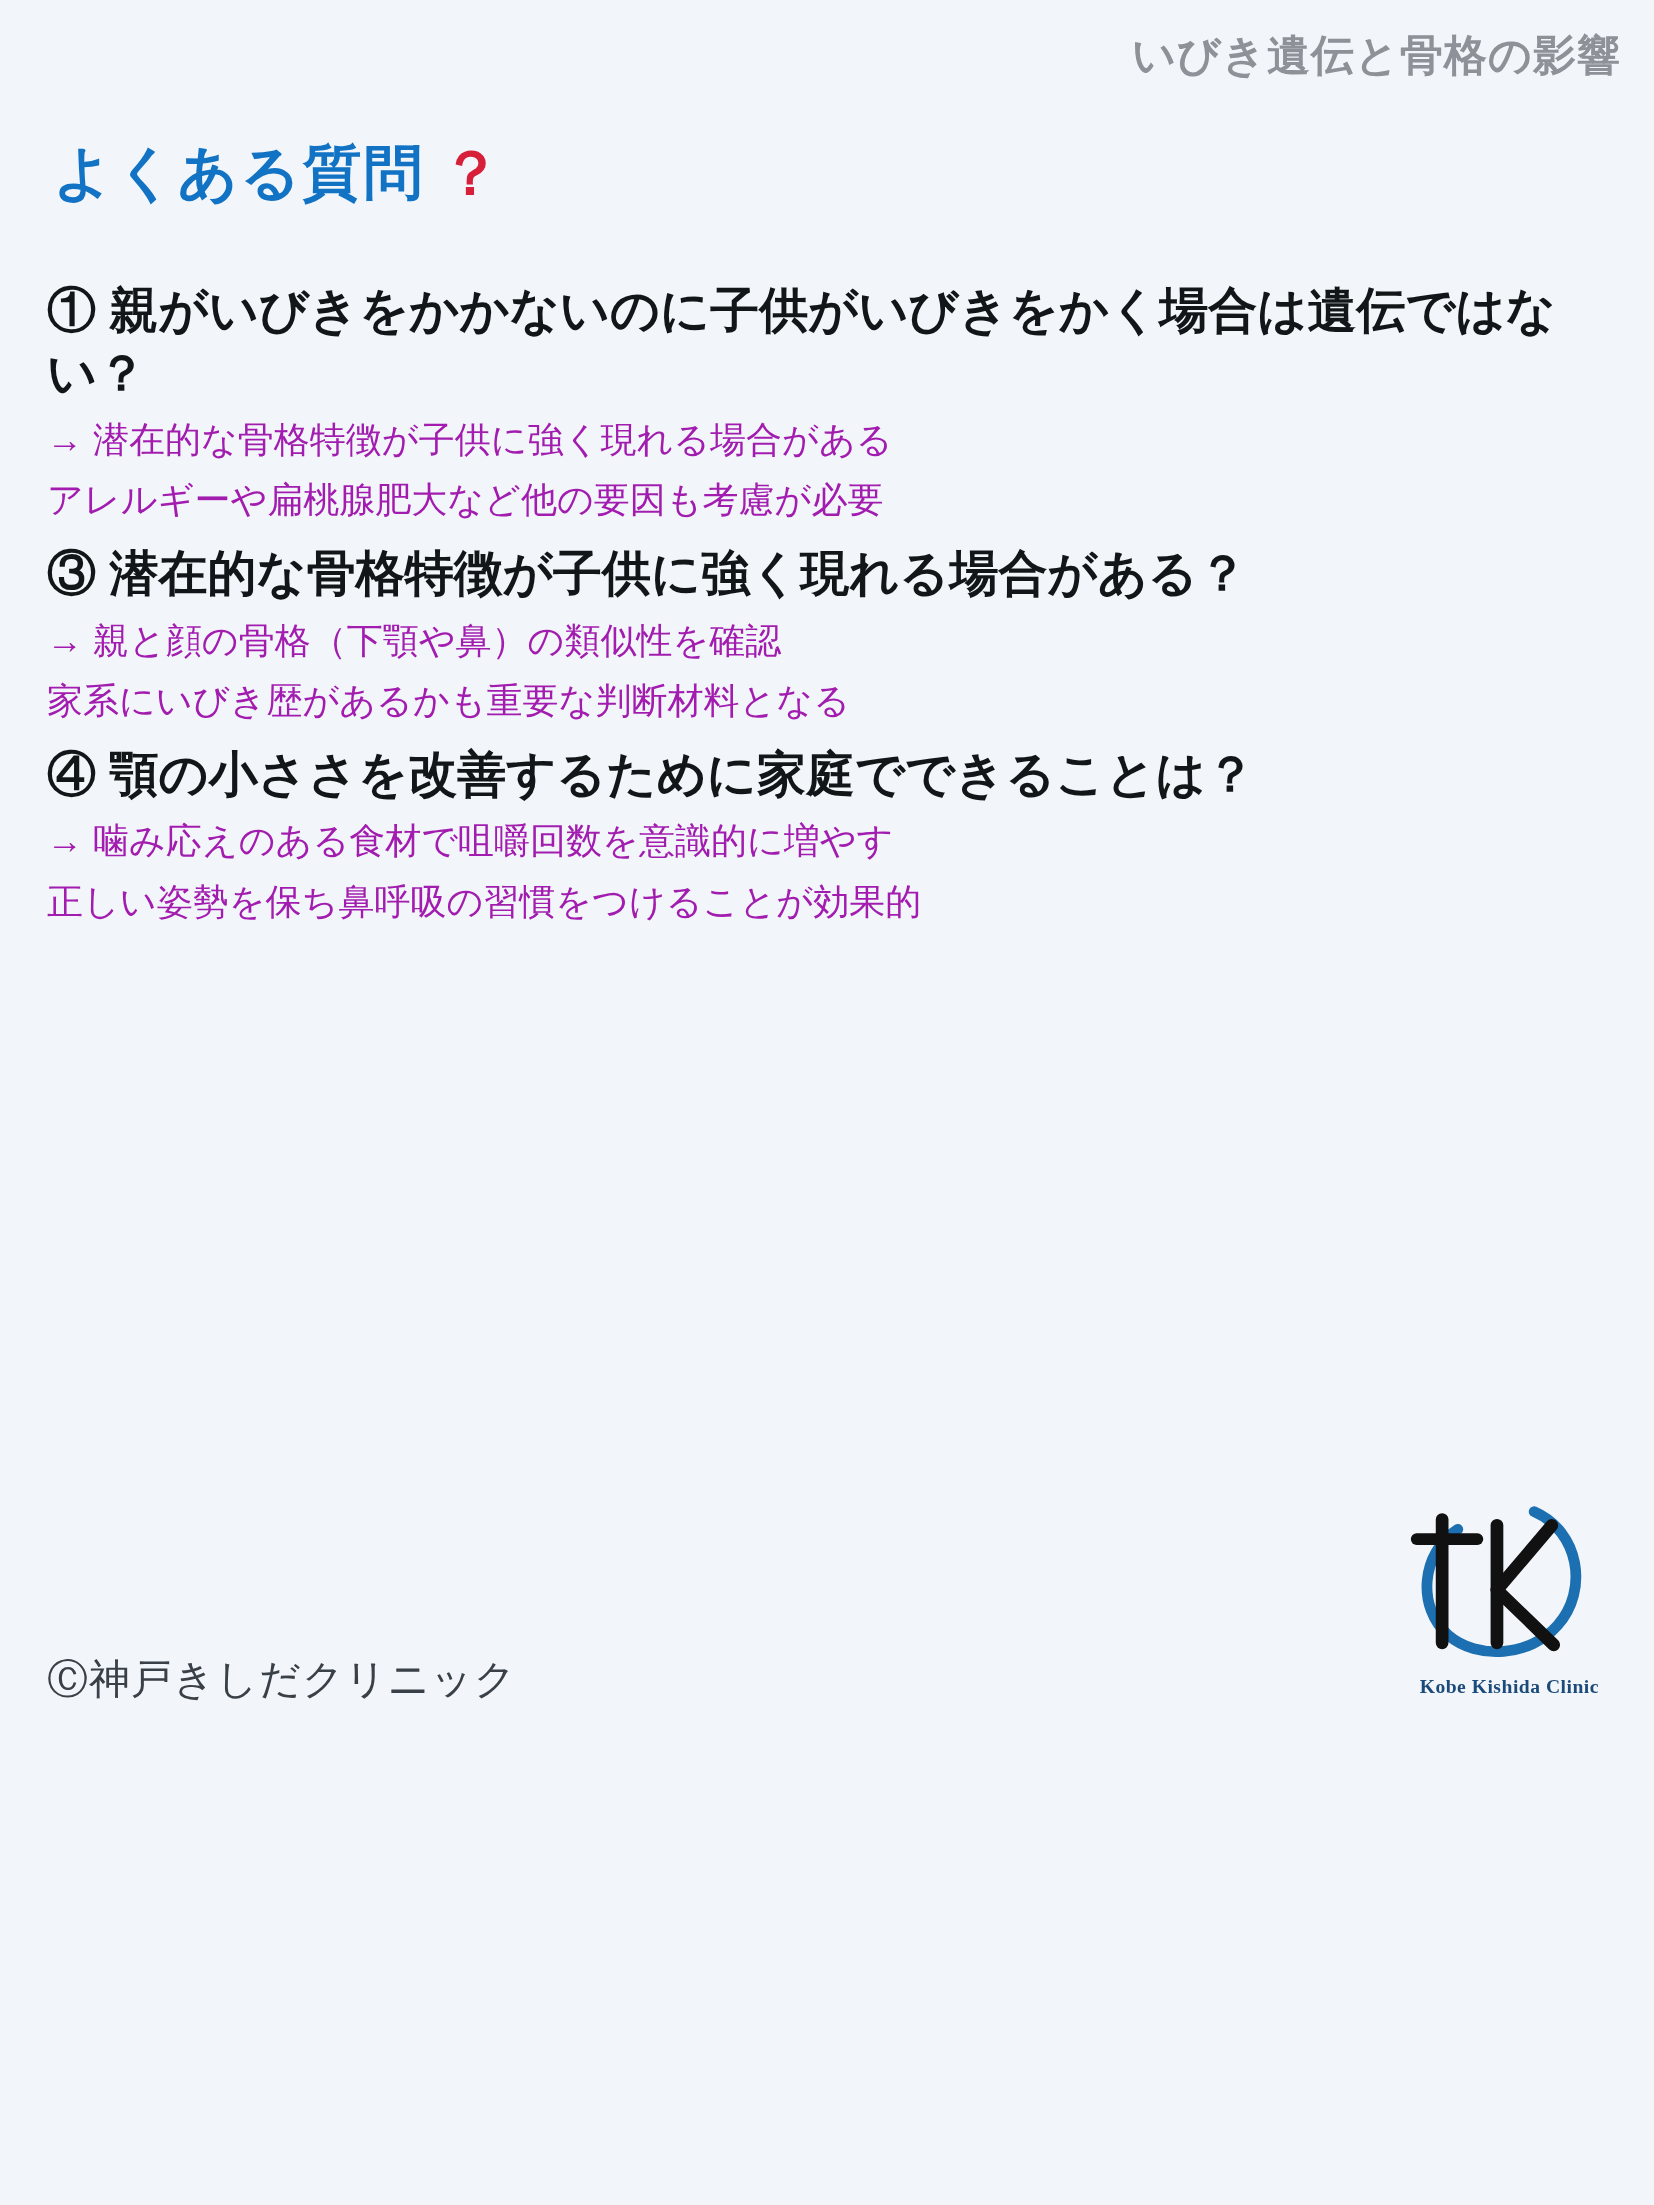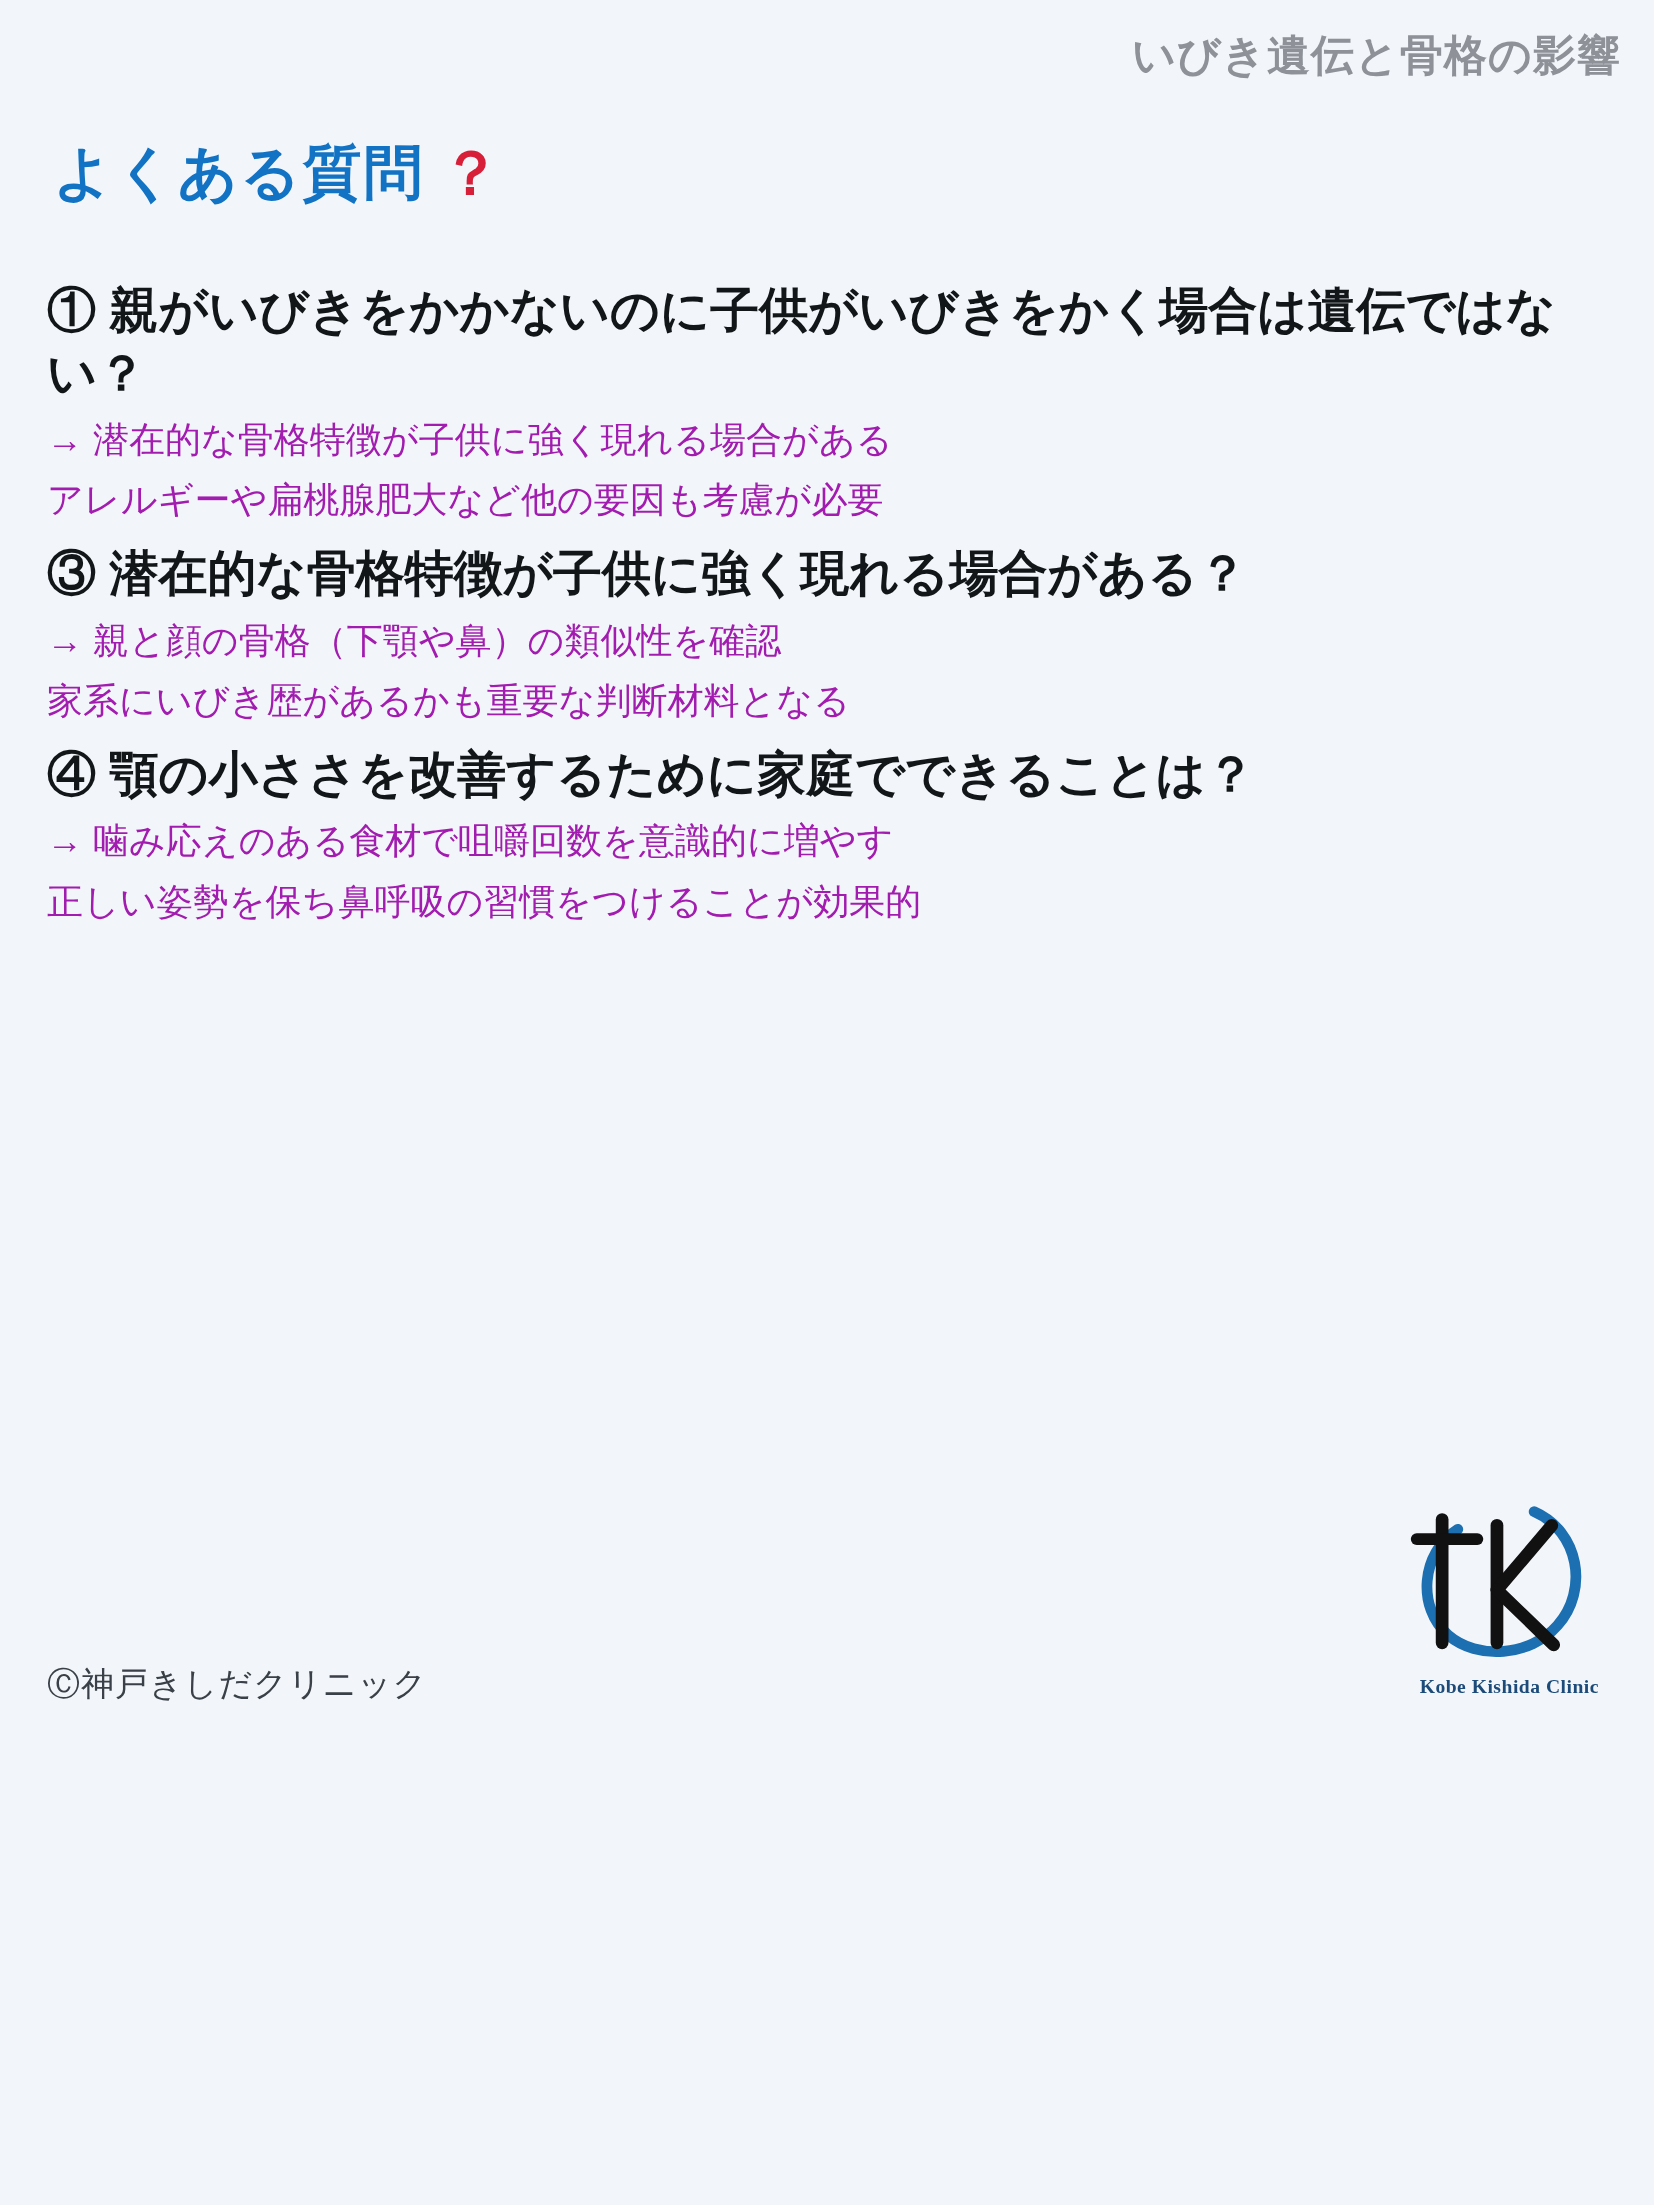--- a/index.html
+++ b/index.html
@@ -72,21 +72,21 @@
     margin-top: 9.8px;
     letter-spacing: 0px;
   }
   .a-line.second {
     margin-top: 8px;
   }
   .footer-copy {
     position: absolute;
     left: 47px;
     bottom: 65px;
-    font-size: 33px;
+    font-size: 41px;
     color: #3a4047;
     letter-spacing: 1px;
   }
   .logo {
     position: absolute;
     right: 51px;
     bottom: 90px;
     width: 216px;
     height: 186px;
   }

